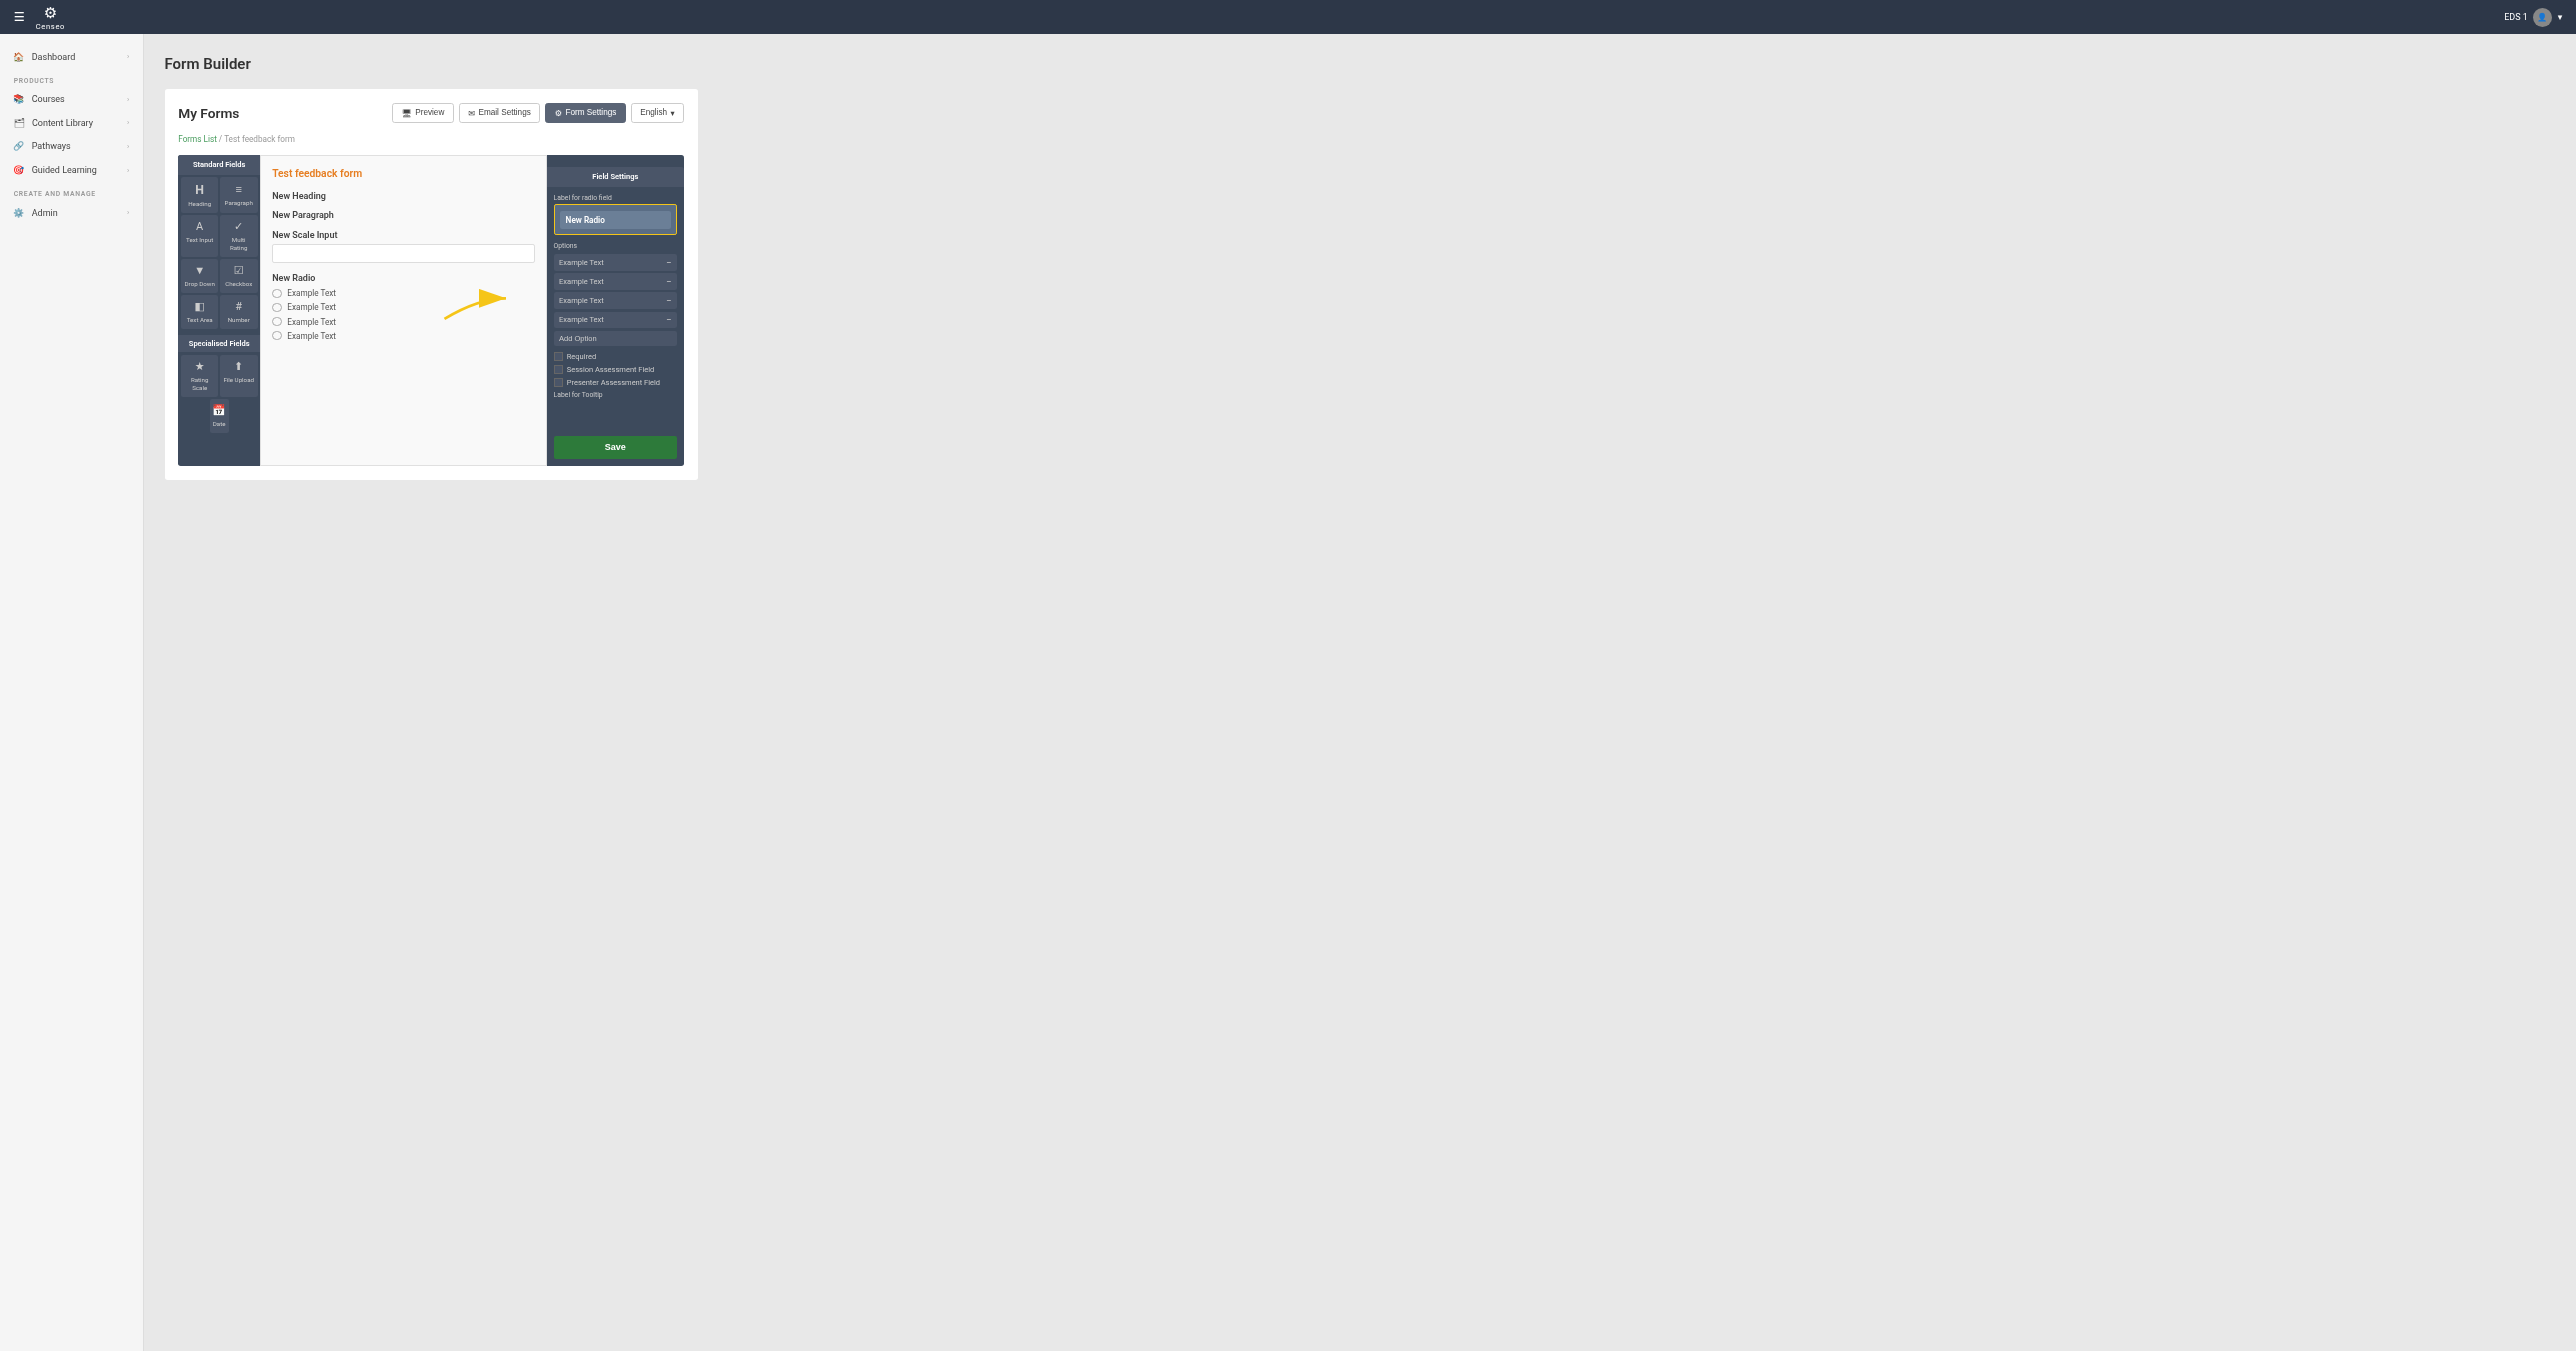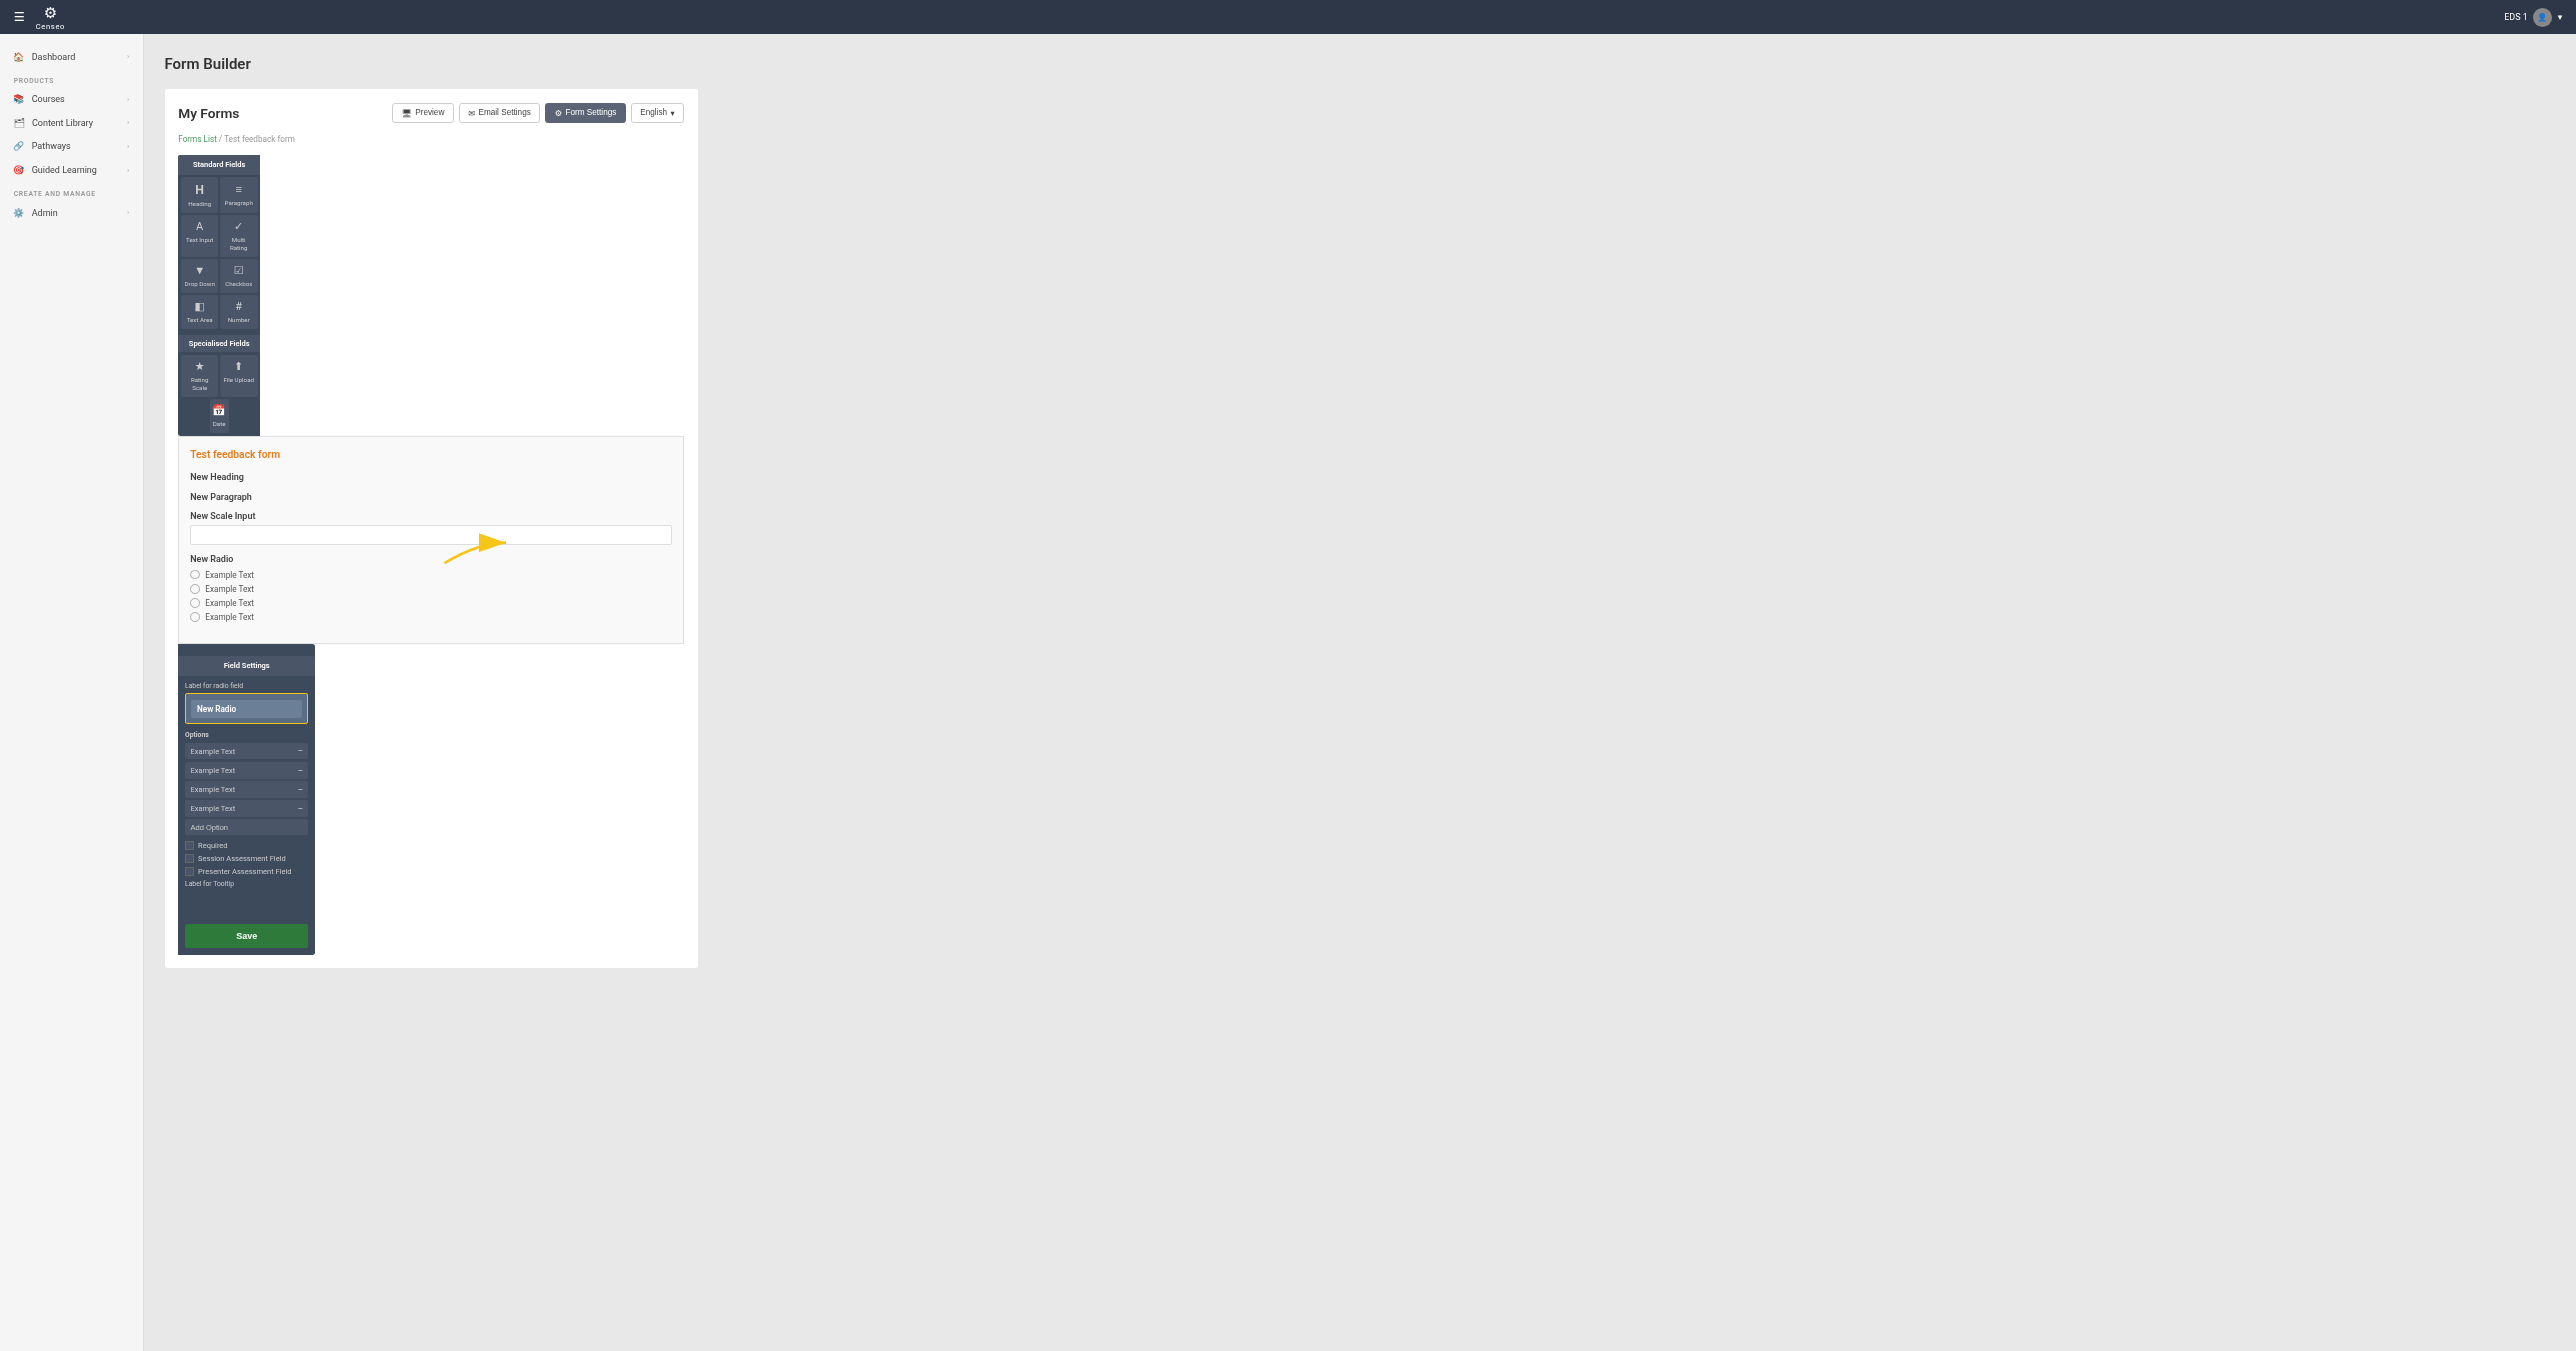--- a/index.html
+++ b/index.html
@@ -230,21 +230,21 @@
       margin-bottom: 6.8px;
     }
     .settings-radio-value {
       background: #6b7f97;
       border-radius: 2.1px;
       padding: 4.1px 5.5px;
       color: #fff;
       font-size: 8.2px;
       font-weight: 600;
     }
-    .settings-section-label { font-size: 6.8px; color: #ccc; margin-bottom: 4.1px; margin-top: 4.1px; font-weight: bold; }
+    .settings-section-label { font-size: 6.8px; color: #ccc; margin-bottom: 4.1px; margin-top: 4.1px; }
     .option-row {
       display: flex;
       align-items: center;
       justify-content: space-between;
       background: #4a5568;
       border-radius: 2.1px;
       padding: 3.4px 5.5px;
       margin-bottom: 2.7px;
       font-size: 7.5px;
       color: #ccc;
@@ -286,21 +286,20 @@
       padding: 6.8px;
       width: 100%;
       font-size: 9px;
       font-weight: 600;
       cursor: pointer;
       margin-top: 6.8px;
     }
 
     .builder-wrapper {
       position: relative;
-      flex-direction: column;
     }
   </style>
 </head>
 <body>
 
 <nav class="top-nav">
   <div class="top-nav-left">
     <span class="hamburger-icon">☰</span>
     <div class="logo-area">
       <span class="logo-icon">⚙</span>

